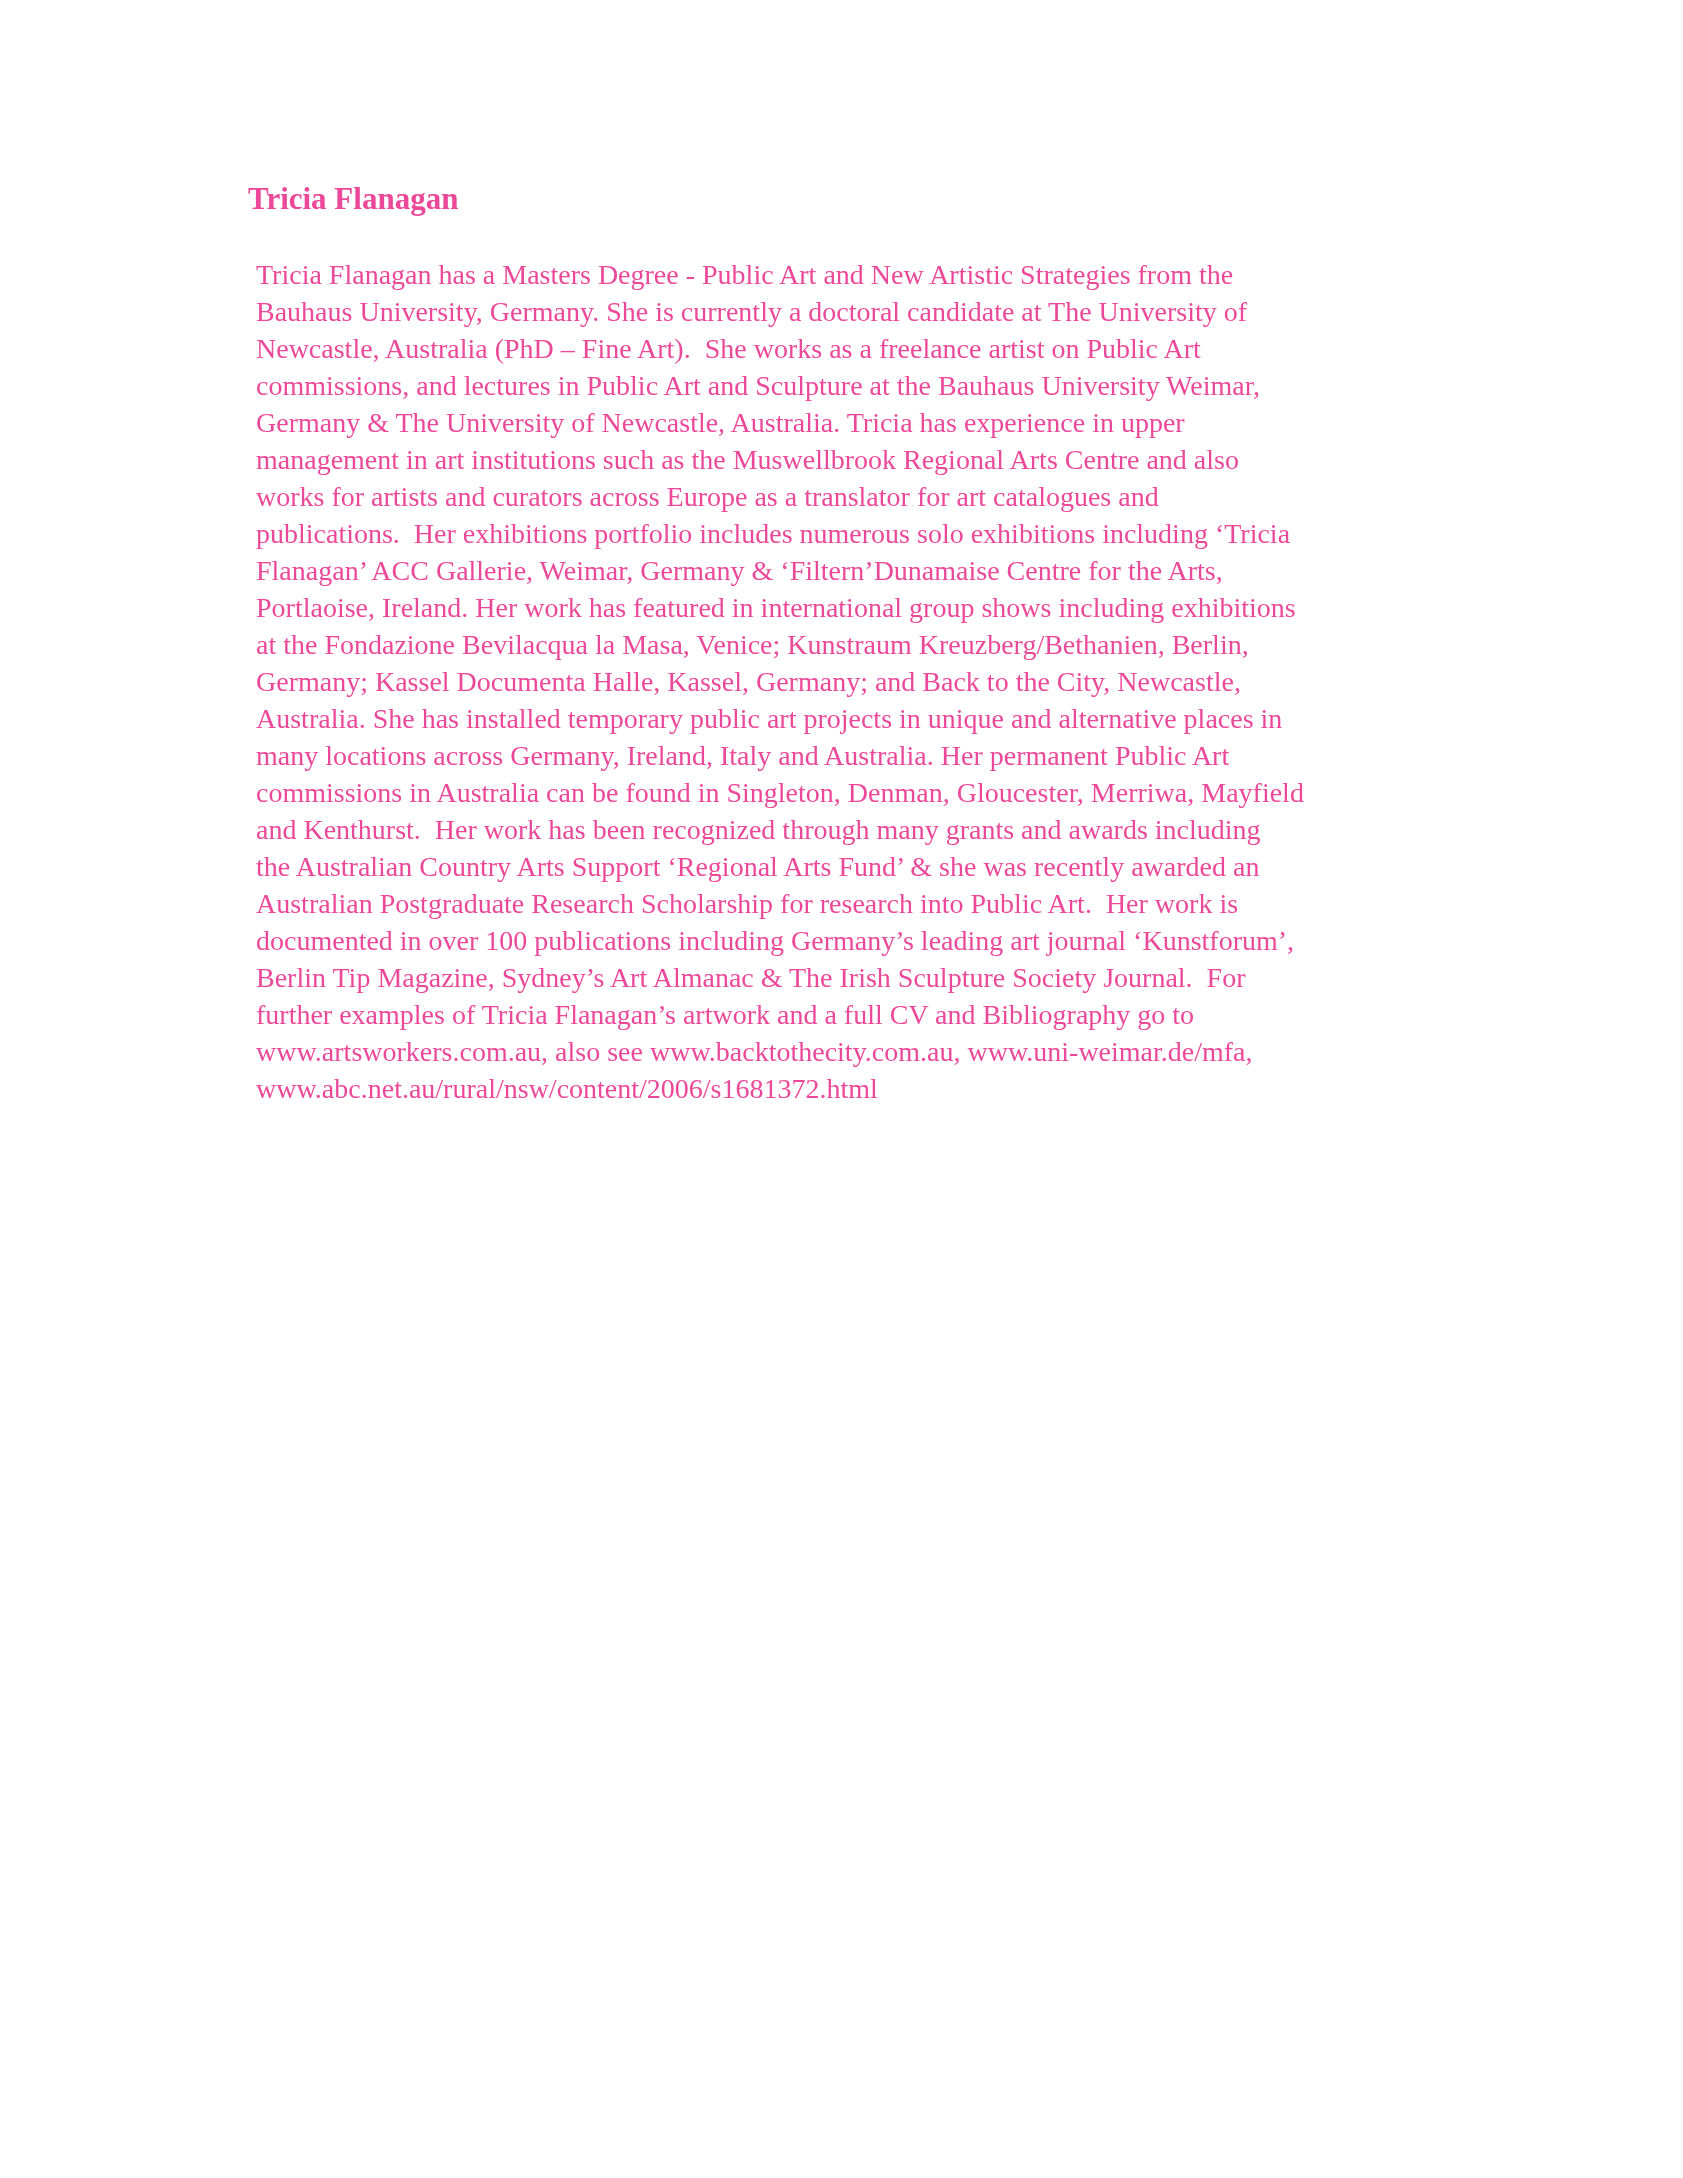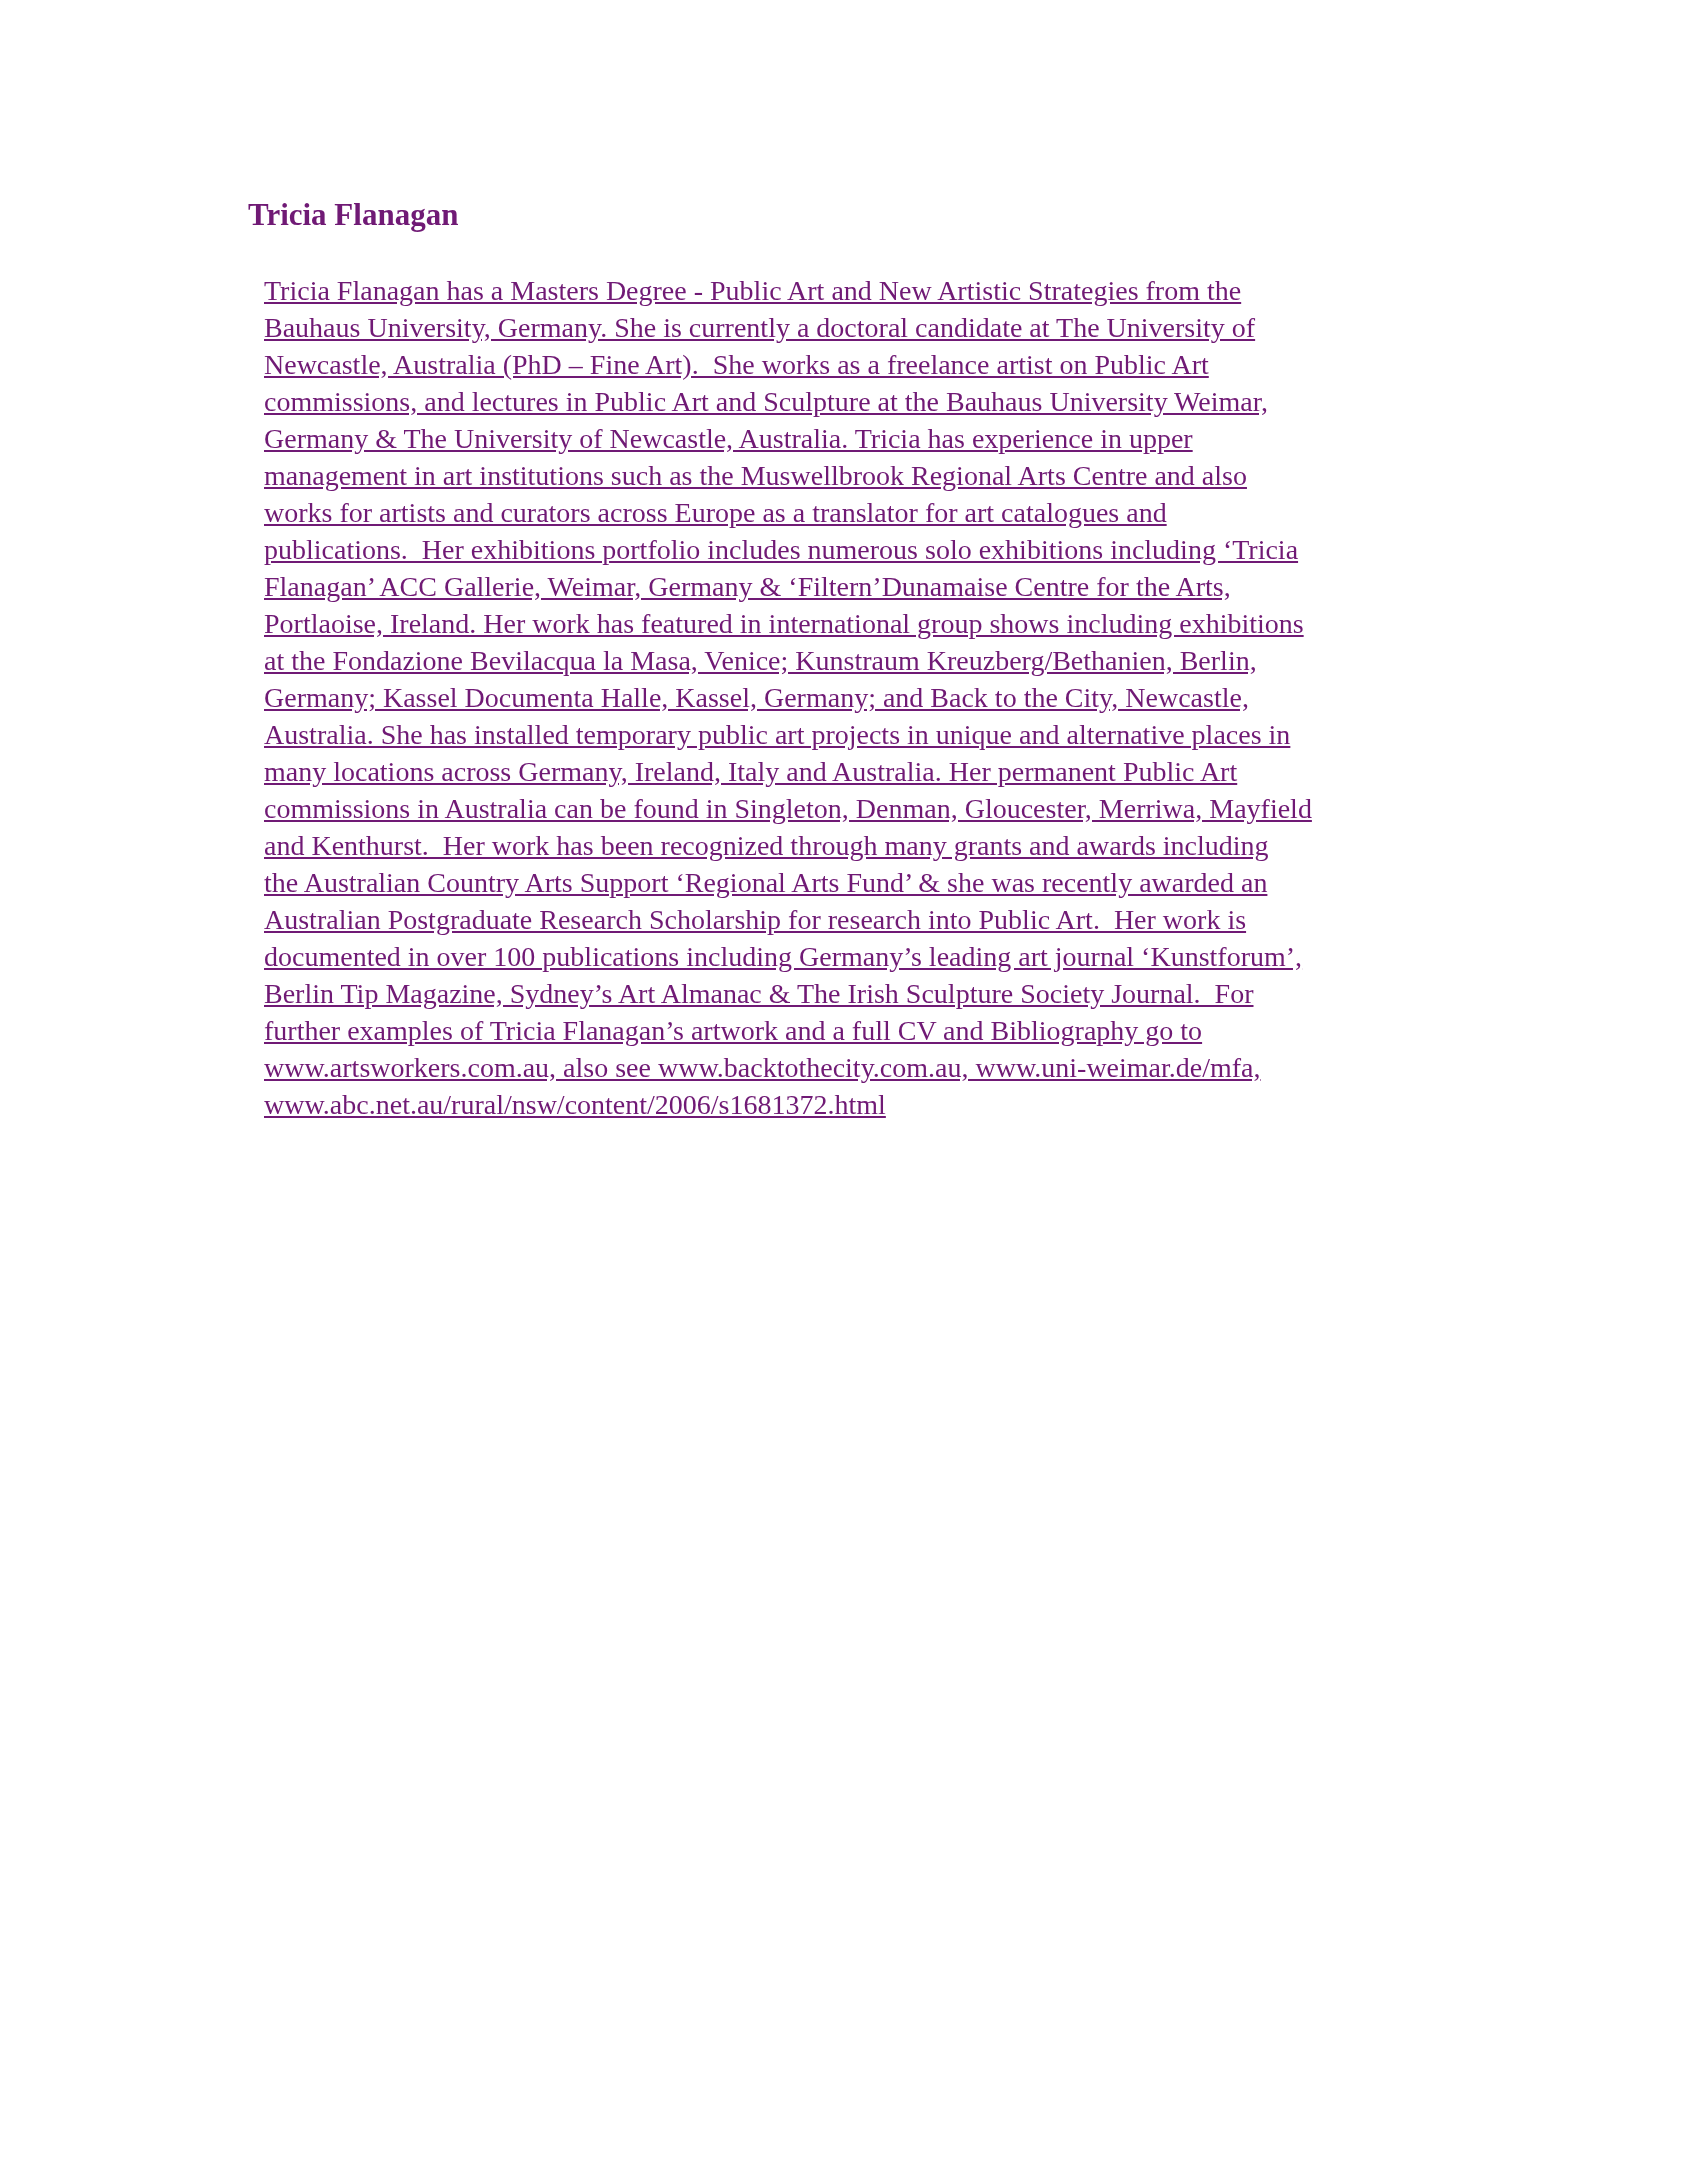--- a/index.html
+++ b/index.html
@@ -10,38 +10,37 @@
   .page {
     position: relative;
     width: 1683px;
     height: 2178px;
     background: #ffffff;
     overflow: hidden;
   }
   .doc {
     position: absolute;
     left: 248px;
-    top: 196px;
+    top: 180px;
     width: 1203px;
-    color: #701a75;
+    color: #ec4899;
     font-family: "Liberation Serif", serif;
   }
   .title {
     font-size: 31px;
     font-weight: bold;
     line-height: 38px;
     margin: 0 0 38px 0;
     padding: 0;
   }
   .bio {
     font-size: 28px;
     line-height: 37px;
     white-space: pre-wrap; 
-    margin: 16px;
-    text-decoration: underline;
+    margin: 8px;
   }
 </style>
 </head>
 <body>
 
 <div class="page">
   <div class="doc">
     <h1 class="title">Tricia Flanagan</h1>
     <div class="bio">Tricia Flanagan has a Masters Degree - Public Art and New Artistic Strategies from the
 Bauhaus University, Germany. She is currently a doctoral candidate at The University of

